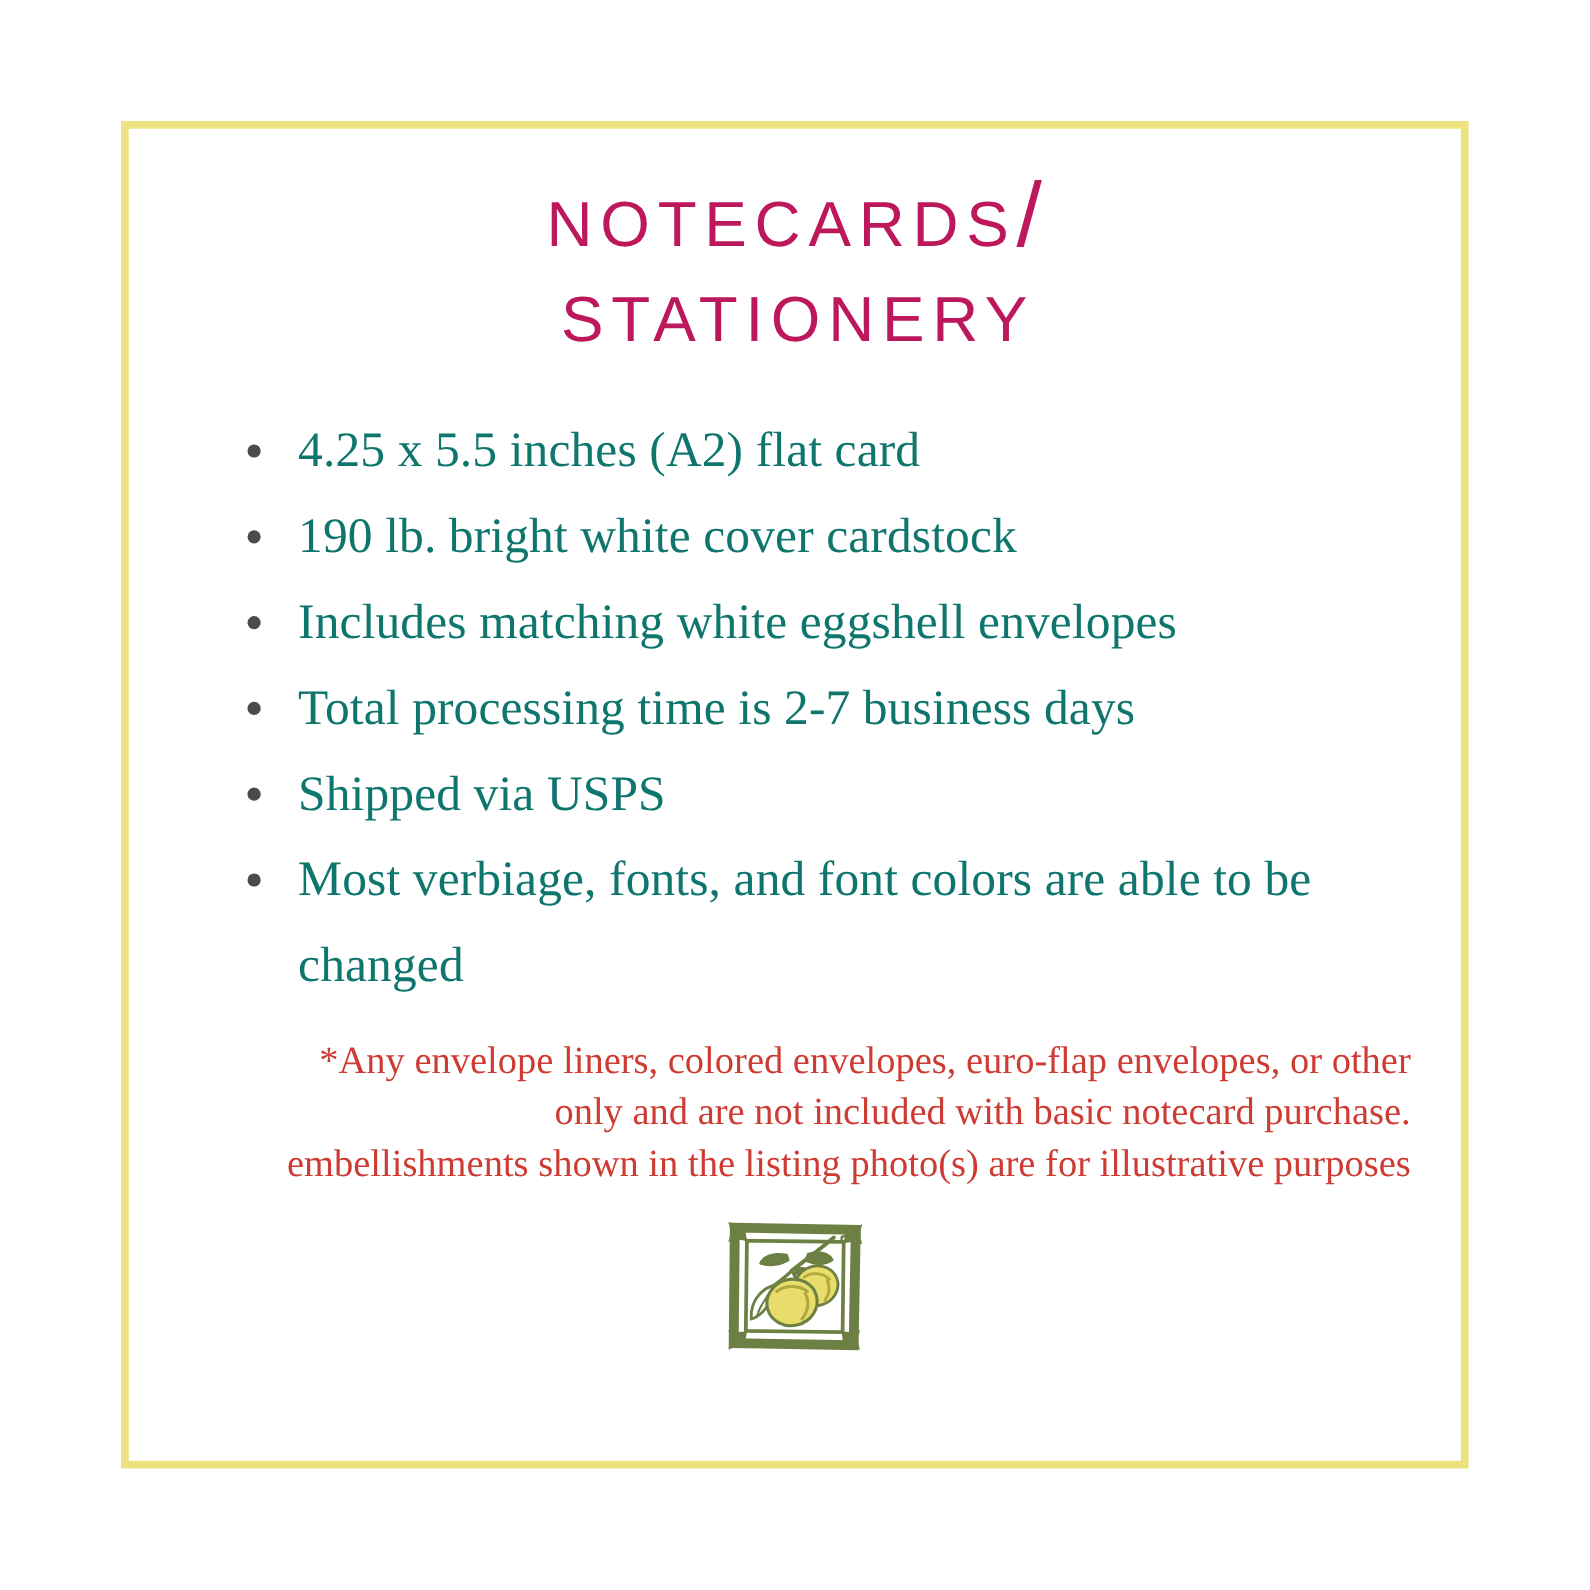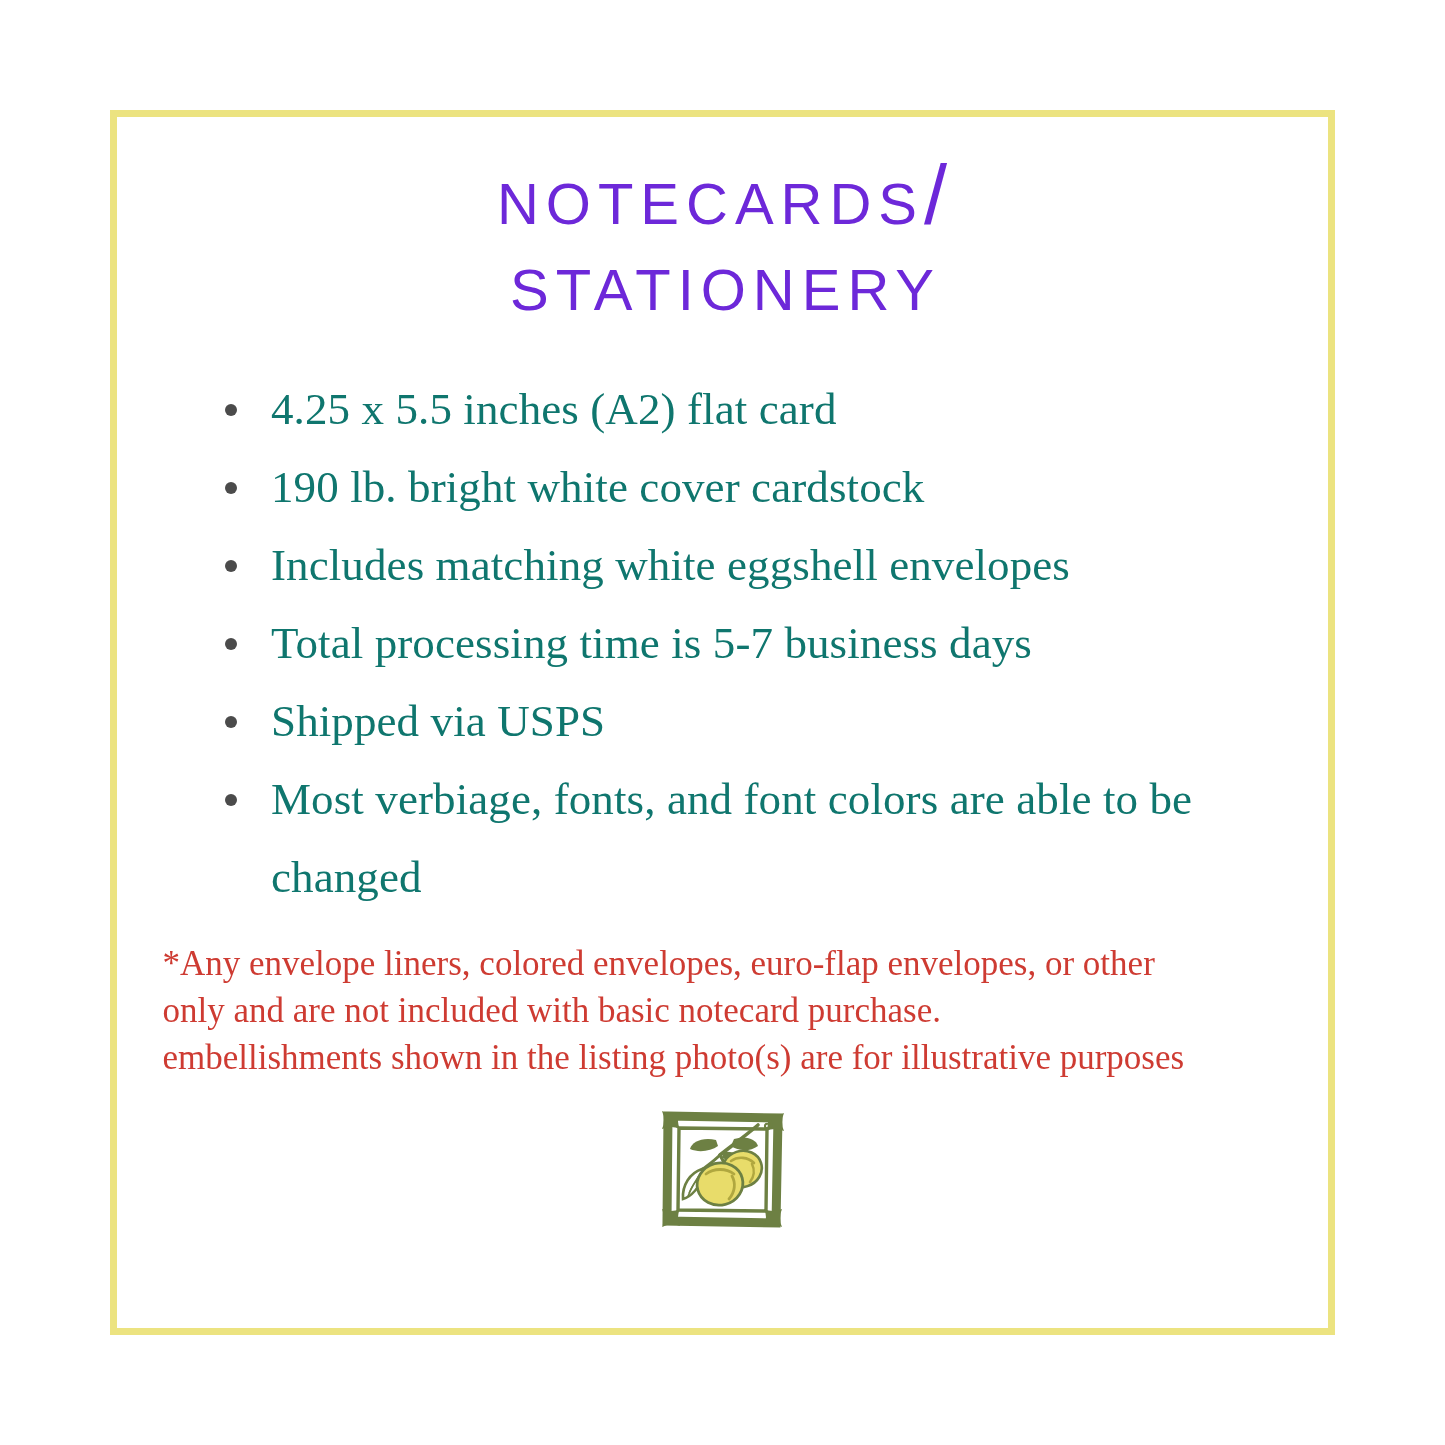--- a/index.html
+++ b/index.html
@@ -43,21 +43,21 @@
     top: 0;
     right: 0;
     bottom: 0;
     box-sizing: border-box;
     padding: 36px 22px 0 22px;
   }
 
   
   #title {
     text-align: center;
-    color: #6d28d9;
+    color: #be185d;
     font-family: "Liberation Sans", "DejaVu Sans", sans-serif;
     font-weight: 400;
     font-size: 83px;
     line-height: 1.04;
     letter-spacing: 7px;
     font-variant: small-caps;
     text-transform: lowercase;
     margin: 0;
     padding: 0 0 0 6px;
   }
@@ -87,21 +87,21 @@
     width: 12px;
     height: 12px;
     border-radius: 50%;
     background: #4b4b4b;
   }
 
   
   #disclaimer {
     margin: 24px auto 0 auto;
     width: 1120px;
-    text-align: left;
+    text-align: right;
     color: #ce3b32;
     font-size: 35px;
     line-height: 47px;
   }
   #disclaimer .dline { display: block; }
 
   
   #logo-wrap {
     margin: 26px auto 0 auto;
     width: 130px;
@@ -130,21 +130,21 @@
         <li>
           <span class="dot"></span>
           <span>190 lb. bright white cover cardstock</span>
         </li>
         <li>
           <span class="dot"></span>
           <span>Includes matching white eggshell envelopes</span>
         </li>
         <li>
           <span class="dot"></span>
-          <span>Total processing time is 5-7 business days</span>
+          <span>Total processing time is 2-7 business days</span>
         </li>
         <li>
           <span class="dot"></span>
           <span>Shipped via USPS</span>
         </li>
         <li>
           <span class="dot"></span>
           <span>Most verbiage, fonts, and font colors are able to be changed</span>
         </li>
       </ul>

